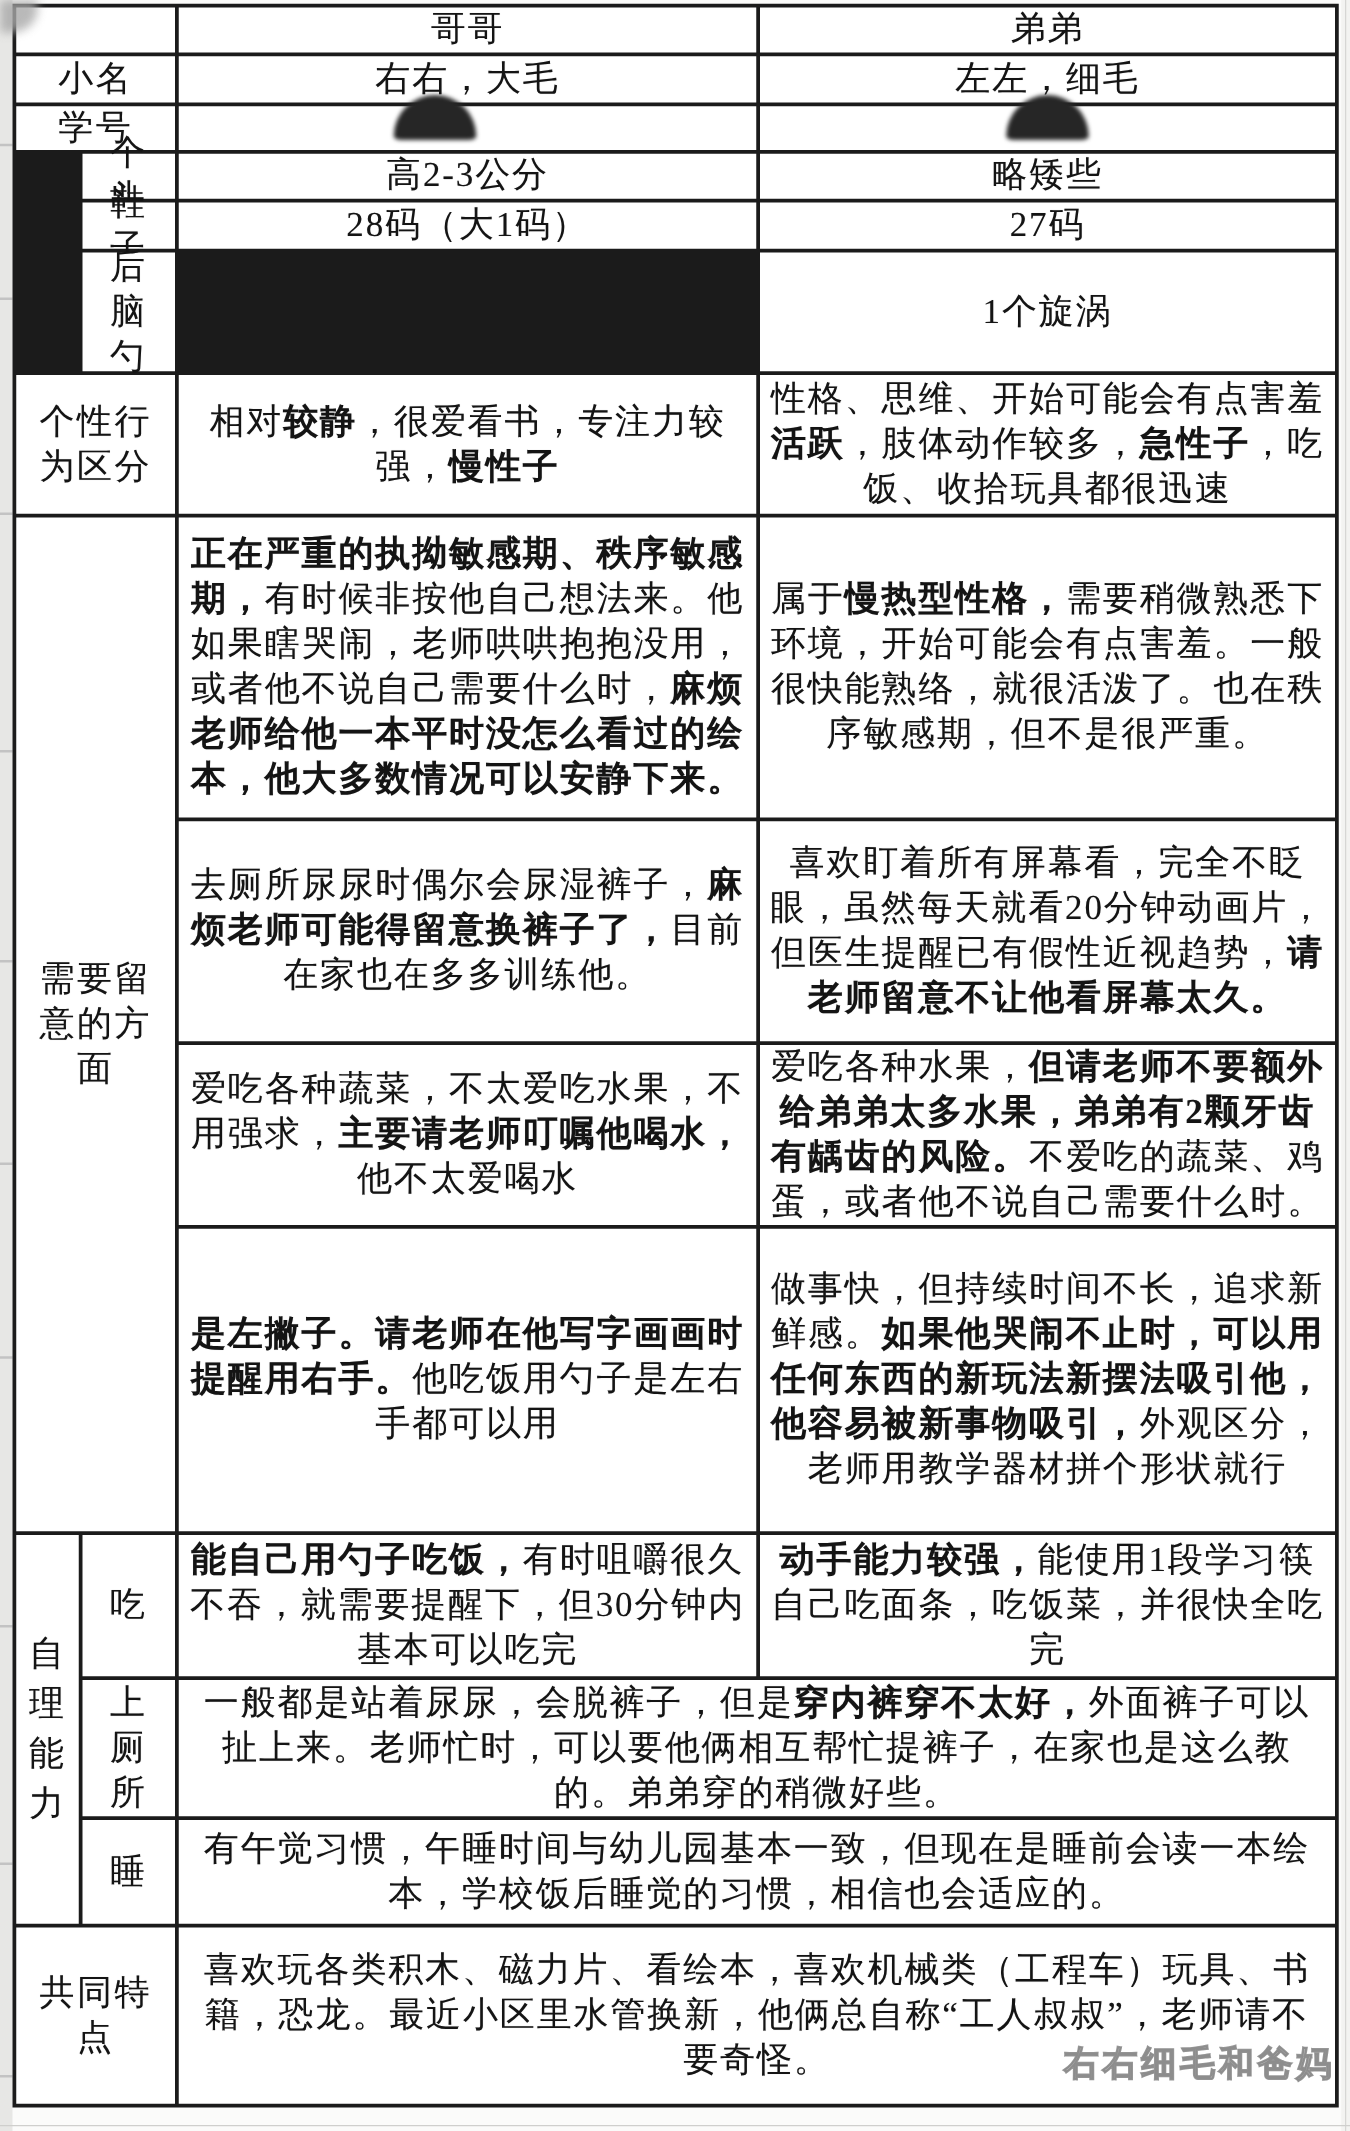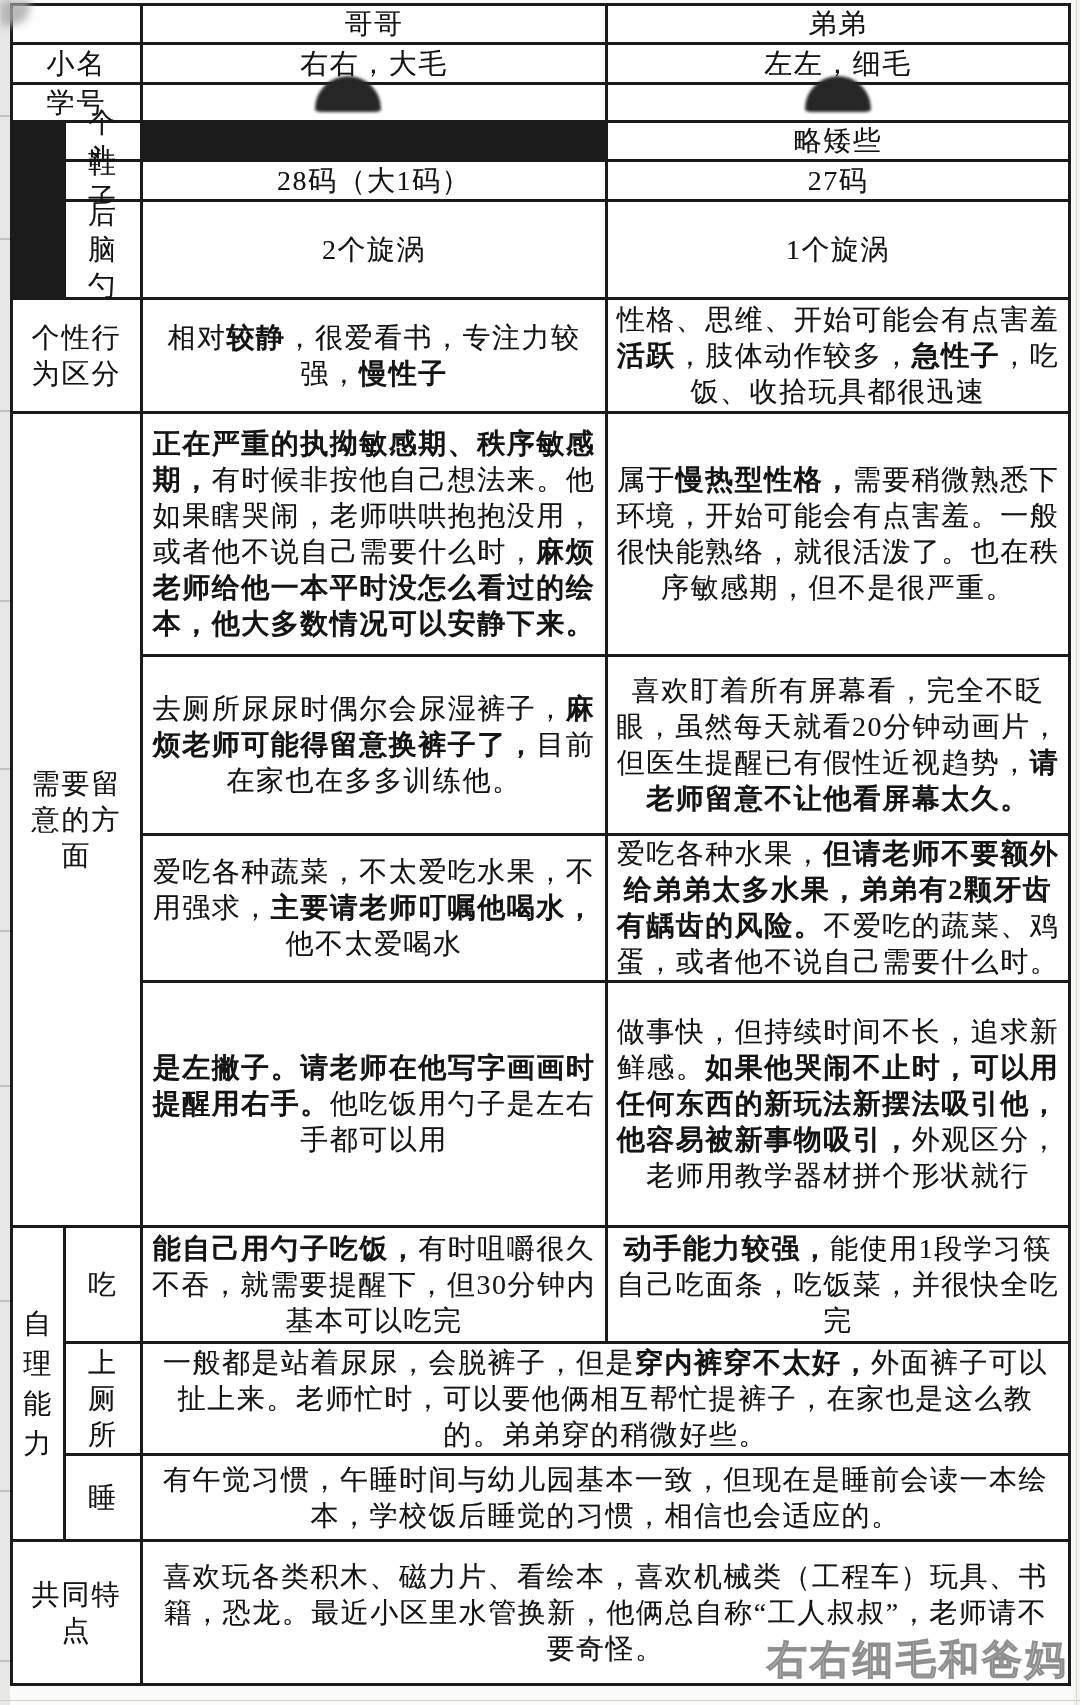--- a/index.html
+++ b/index.html
@@ -46,21 +46,21 @@
   .blobwrap{position:relative;width:100%;height:100%;display:flex;align-items:flex-end;justify-content:center;}
   .blob{width:66px;height:36px;background:#262626;border-radius:52% 52% 10% 10%/95% 95% 8% 8%;
     filter:blur(1.6px);margin-bottom:-6px;z-index:3;}
   .patch{position:absolute;bottom:-8px;left:50%;transform:translateX(-50%);width:100px;height:12px;
     background:#fff;z-index:2;filter:blur(1.2px);}
   .shiftL{transform:translateX(-26px);}
   .shiftL .patch{transform:translateX(-50%);}
   
   .watermark{
     position:absolute;right:12px;top:1632px;z-index:6;
-    font-size:40px;font-weight:700;letter-spacing:3px;
+    font-size:28px;font-weight:700;letter-spacing:3px;
     color:rgba(175,175,175,.85);
     -webkit-text-stroke:1px rgba(130,130,130,.8);
     text-shadow:0 0 2px rgba(255,255,255,.9);
     font-family:"Liberation Serif","DejaVu Serif",serif;
   }
 </style>
 </head>
 <body>
 
 <div class="left-strip">
@@ -99,26 +99,26 @@
       </div>
   </div>
   <div class="cell" style="grid-area:3/4/4/5">
     <div class="blobwrap">
         <div class="patch"></div>
         <div class="blob"></div>
       </div>
   </div>
 
   <div class="cell label" style="grid-area:4/2/5/3">个头</div>
+  <div class="cell" style="grid-area:4/3/5/4">高2-3公分</div>
   <div class="cell" style="grid-area:4/4/5/5">略矮些</div>
   <div class="cell label" style="grid-area:5/2/6/3">鞋子</div>
   <div class="cell" style="grid-area:5/3/6/4">28码（大1码）</div>
   <div class="cell" style="grid-area:5/4/6/5">27码</div>
   <div class="cell label" style="grid-area:6/2/7/3">后脑勺</div>
-  <div class="cell" style="grid-area:6/3/7/4">2个旋涡</div>
   <div class="cell" style="grid-area:6/4/7/5">1个旋涡</div>
 
   <div class="cell label" style="grid-area:7/1/8/3">
       <span class="w3">个性行为区分</span>
     </div>
   <div class="cell para" style="grid-area:7/3/8/4">
       <span><span>相对</span><span class="b">较静</span><span>，很爱看书，专注力较强，</span><span class="b">慢性子</span></span>
     </div>
   <div class="cell para" style="grid-area:7/4/8/5">
       <span><span>性格、思维、开始可能会有点害羞</span><span class="b">活跃</span><span>，肢体动作较多，</span><span class="b">急性子</span><span>，吃饭、收拾玩具都很迅速</span></span>

